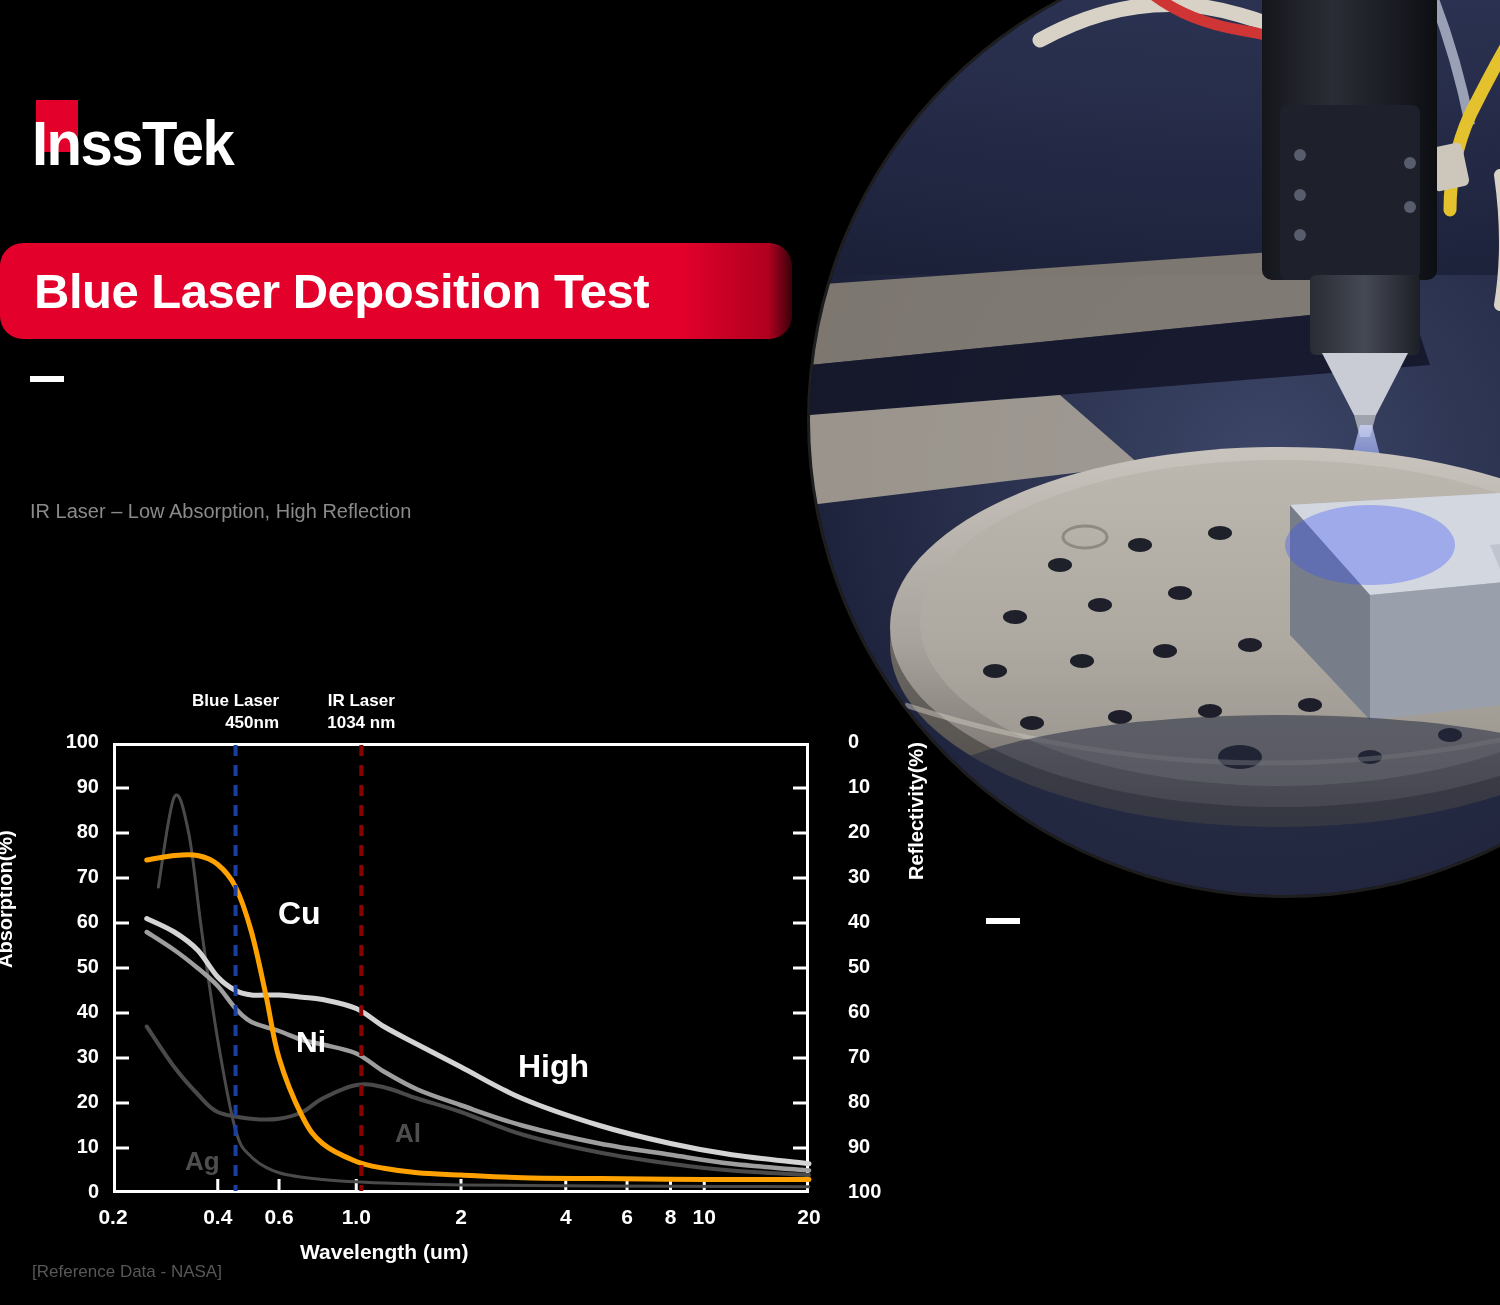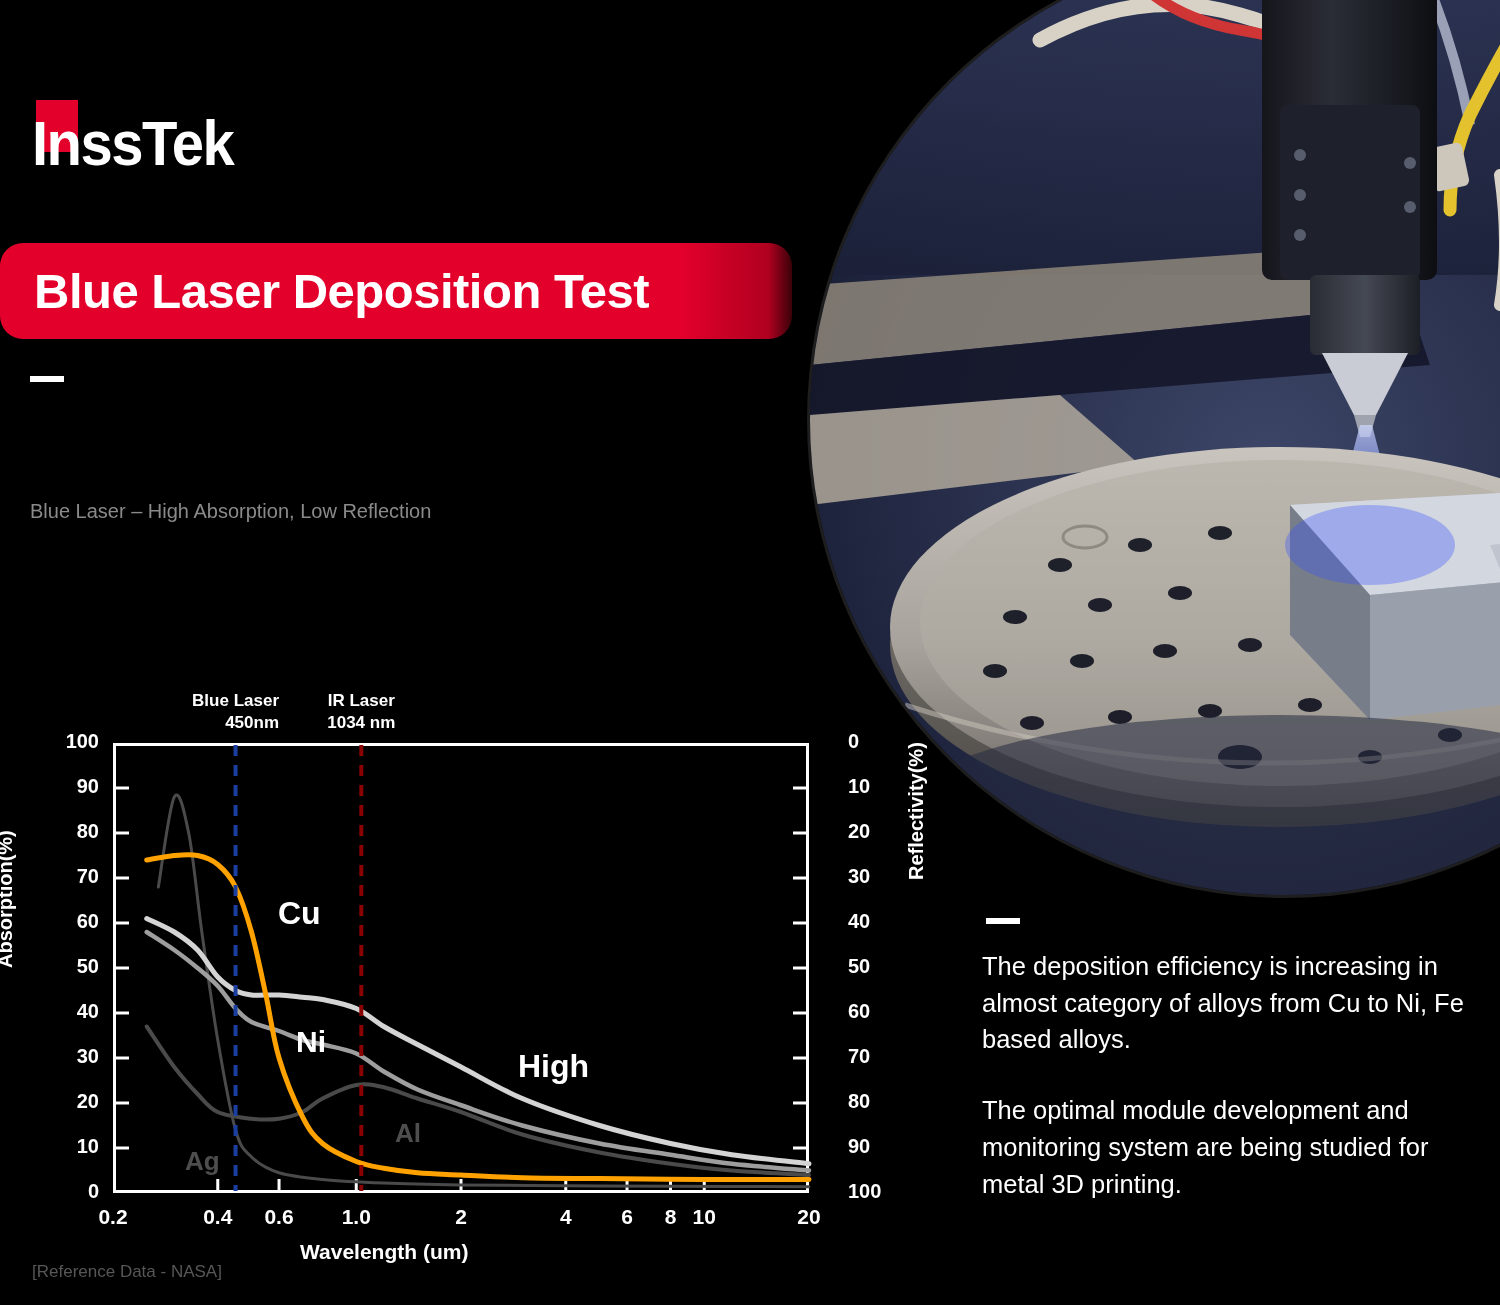--- a/index.html
+++ b/index.html
@@ -264,28 +264,24 @@
     <div class="logo-mark"></div>
     <div class="logo-text">InssTek</div>
   </div>
 
   <div class="title-banner">
     <div class="title-text">Blue Laser Deposition Test</div>
   </div>
 
   <div class="dash-rule" style="left:30px; top:376px;"></div>
   <div class="sub">
-    <div>Blue Laser – High Absorption, Low Reflection</div>
+    <div>IR Laser – Low Absorption, High Reflection</div>
   </div>
 
   <div class="dash-rule" style="left:986px; top:918px;"></div>
-  <div class="right-text">
-    <p>The deposition efficiency is increasing in almost category of alloys from Cu to Ni, Fe based alloys.</p>
-    <p>The optimal module development and monitoring system are being studied for metal 3D printing.</p>
-  </div>
 
   <div class="chart">
     <div class="plot-frame"></div>
     <div class="axis-label-left">Absorption(%)</div>
     <div class="axis-label-right">Reflectivity(%)</div>
     <div class="axis-label-x">Wavelength (um)</div>
 
     <div id="ytl">
         <div class="ytick-l" style="top: 50px;">100</div>
         <div class="ytick-l" style="top: 95px;">90</div>

